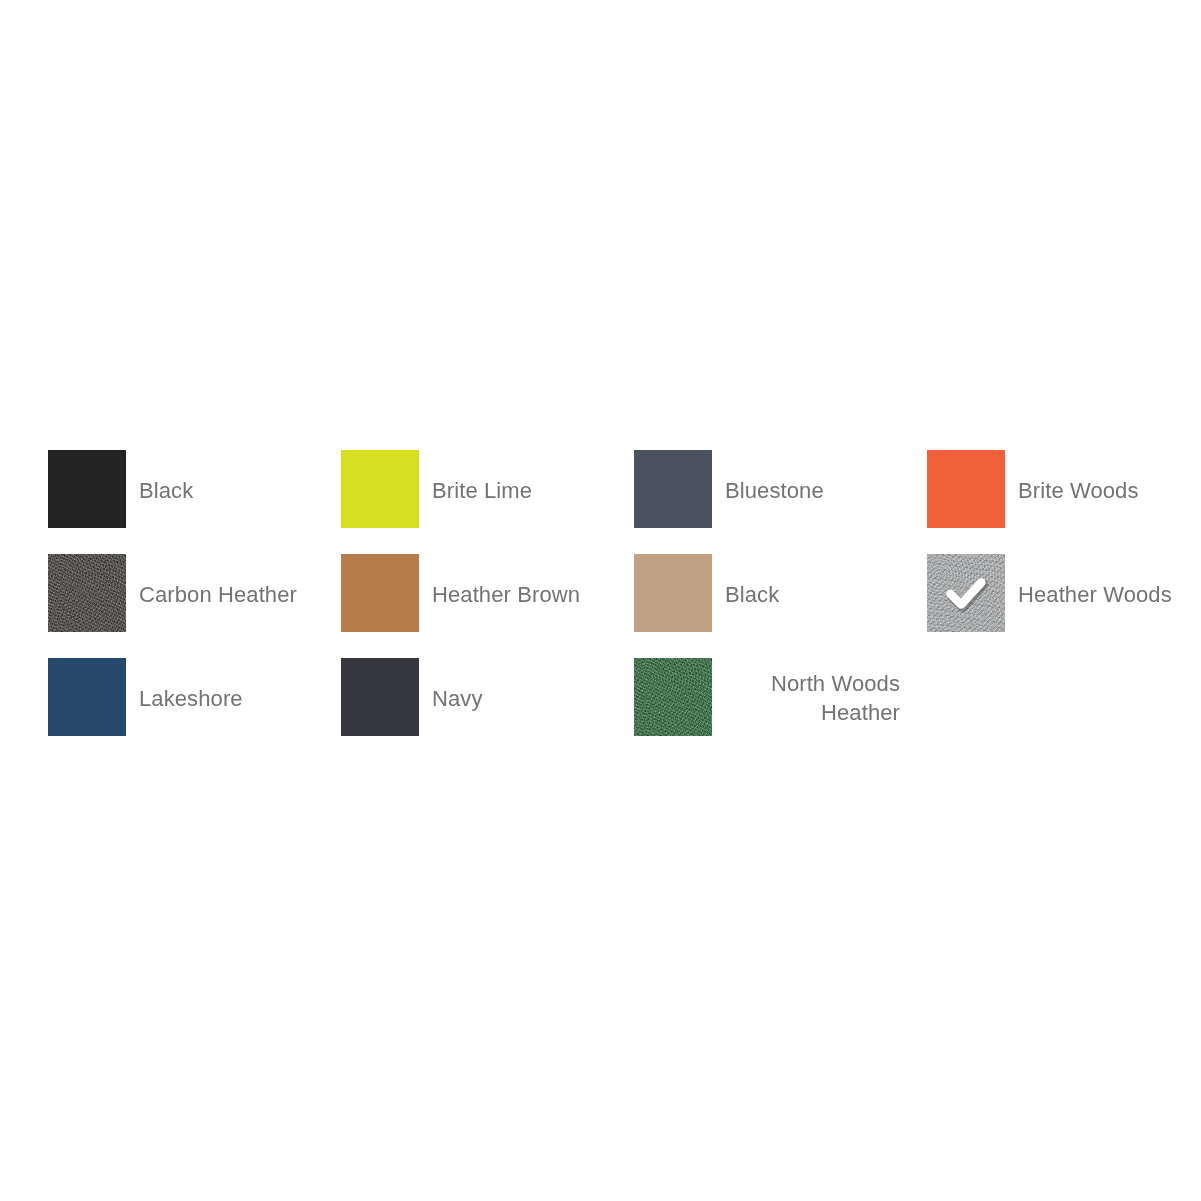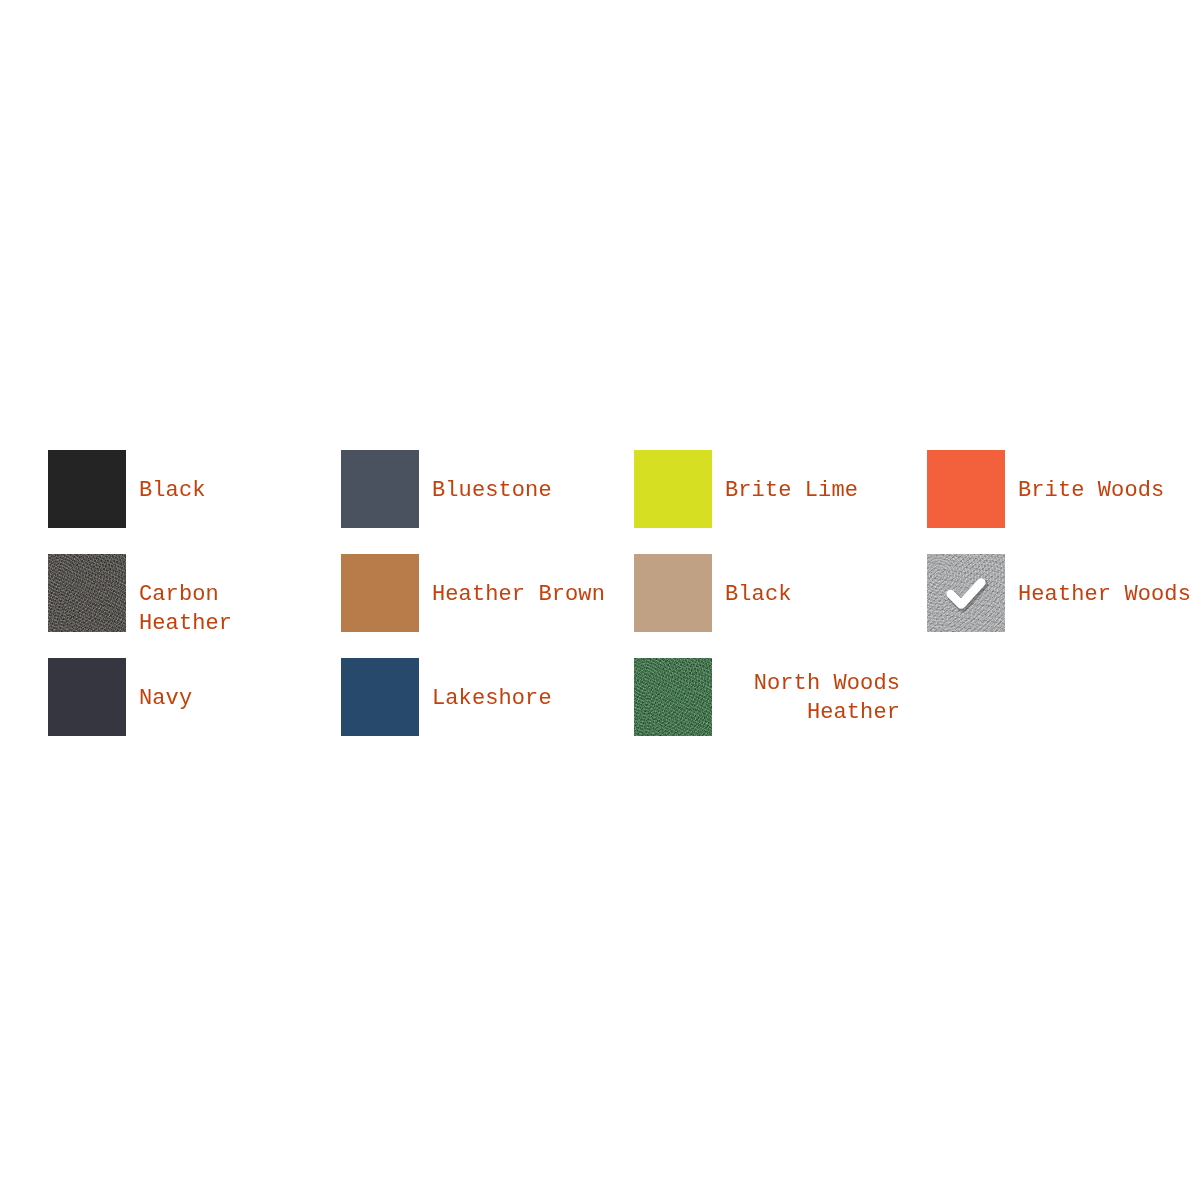--- a/index.html
+++ b/index.html
@@ -76,52 +76,51 @@
     transform: translate(-50%, -50%);
     width: 46px;
     height: 46px;
   }
 
   .swatch-label {
     margin-left: 13px;
     padding-top: 26px;
     font-size: 22px;
     line-height: 29px;
-    color: #c2410c;
+    color: #737373;
     letter-spacing: 0.1px;
     max-width: 175px;
     white-space: pre-line;
-    font-family: Liberation Mono, monospace;
   }
   .swatch-label.two-line {
     padding-top: 11px;
     text-align: right;
   }
 </style>
 </head>
 <body>
 
 <div id="swatch-grid">
     <div class="swatch-option">
       <div class="swatch-chip">
         <div class="chip-fill" style="background: rgb(36, 36, 36);"></div>
       </div>
       <div class="swatch-label">Black</div>
     </div>
     <div class="swatch-option">
       <div class="swatch-chip">
+        <div class="chip-fill" style="background: rgb(215, 223, 35);"></div>
+      </div>
+      <div class="swatch-label">Brite Lime</div>
+    </div>
+    <div class="swatch-option">
+      <div class="swatch-chip">
         <div class="chip-fill" style="background: rgb(74, 82, 96);"></div>
       </div>
       <div class="swatch-label">Bluestone</div>
-    </div>
-    <div class="swatch-option">
-      <div class="swatch-chip">
-        <div class="chip-fill" style="background: rgb(215, 223, 35);"></div>
-      </div>
-      <div class="swatch-label">Brite Lime</div>
     </div>
     <div class="swatch-option">
       <div class="swatch-chip">
         <div class="chip-fill" style="background: rgb(242, 96, 60);"></div>
       </div>
       <div class="swatch-label">Brite Woods</div>
     </div>
     <div class="swatch-option">
       <div class="swatch-chip heather">
         <div class="chip-fill" style="background: rgb(69, 66, 61);"></div>
@@ -149,29 +148,29 @@
         <div class="chip-texture2"></div>
         <svg class="check-mark" viewBox="0 0 48 48">
           <path d="M8 25 L19 36 L40 13" fill="none" stroke="rgba(0,0,0,0.28)" stroke-width="11" stroke-linecap="round" stroke-linejoin="round" transform="translate(1.5,2)"></path>
           <path d="M8 25 L19 36 L40 13" fill="none" stroke="#ffffff" stroke-width="9" stroke-linecap="round" stroke-linejoin="round"></path>
         </svg>
       </div>
       <div class="swatch-label">Heather Woods</div>
     </div>
     <div class="swatch-option">
       <div class="swatch-chip">
+        <div class="chip-fill" style="background: rgb(38, 73, 108);"></div>
+      </div>
+      <div class="swatch-label">Lakeshore</div>
+    </div>
+    <div class="swatch-option">
+      <div class="swatch-chip">
         <div class="chip-fill" style="background: rgb(53, 54, 63);"></div>
       </div>
       <div class="swatch-label">Navy</div>
-    </div>
-    <div class="swatch-option">
-      <div class="swatch-chip">
-        <div class="chip-fill" style="background: rgb(38, 73, 108);"></div>
-      </div>
-      <div class="swatch-label">Lakeshore</div>
     </div>
     <div class="swatch-option">
       <div class="swatch-chip heather">
         <div class="chip-fill" style="background: rgb(47, 110, 60);"></div>
         <div class="chip-texture"></div>
         <div class="chip-texture2"></div>
       </div>
       <div class="swatch-label two-line">North Woods Heather</div>
     </div>
   </div>

